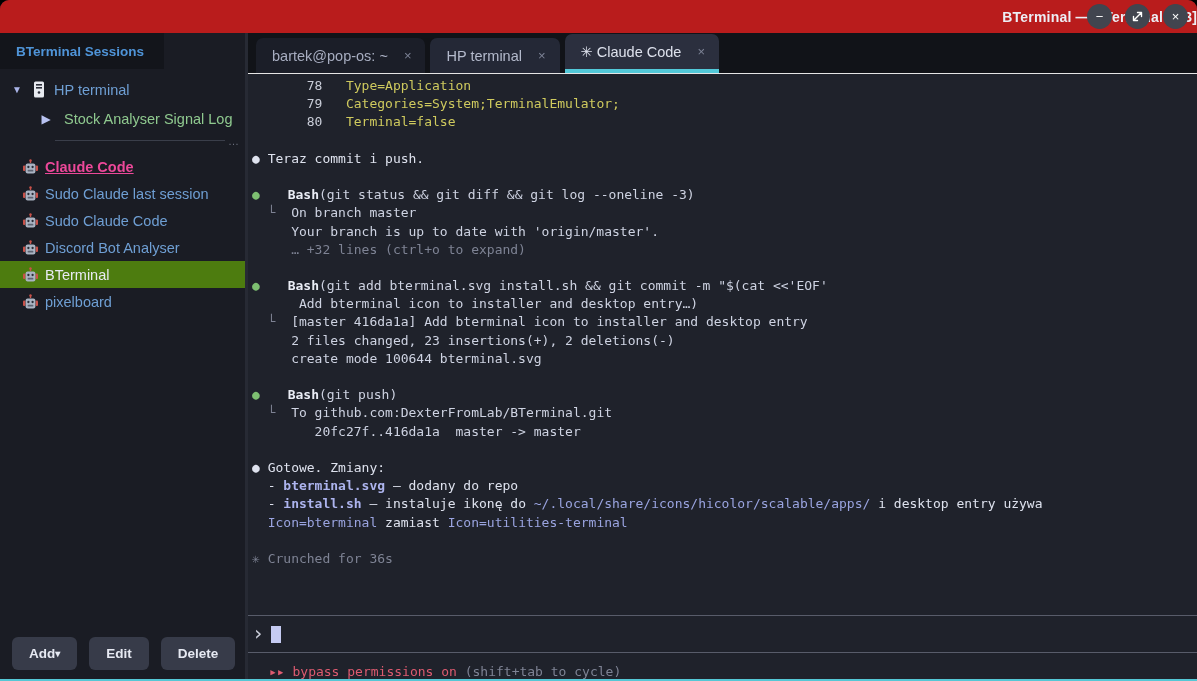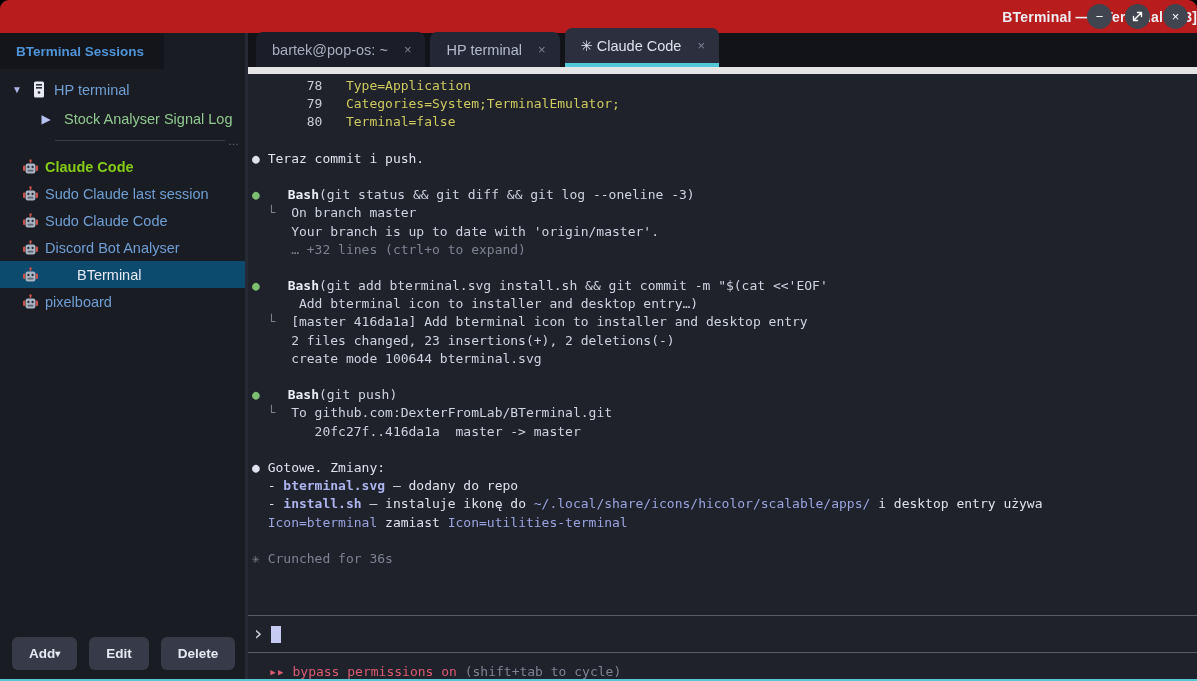--- a/index.html
+++ b/index.html
@@ -33,30 +33,30 @@
   .tree-child{padding-left:38px;color:#8fc98f;}
   .tree-child .tw{color:#b9c3f2;font-size:12px;width:16px;}
   .tree-child .label{margin-left:10px;}
   .pc-icon{flex:none;display:block;margin-left:7px;}
   .sb-divider{display:flex;align-items:center;margin:7px 6px 4px 55px;color:#6a6e7c;}
   .sb-divider .line{flex:1;border-top:1px solid #3a3e4a;}
   .sb-divider .dots{font-size:11px;margin-left:3px;line-height:0;}
   .session-list{margin-top:8px;}
   .session-row{height:27px;display:flex;align-items:center;padding-left:22px;font-size:14.5px;color:#6f9fd4;cursor:default;}
   .session-row .label{margin-left:6px;}
-  .session-row.claude{color:#84cc16;font-weight:bold;}
-  .session-row.selected{background:#0c4a6e;color:#e8eaf2;gap:32px;}
+  .session-row.claude{color:#ec4899;font-weight:bold;text-decoration:underline;}
+  .session-row.selected{background:#4d7c0f;color:#e8eaf2;}
   .robot{flex:none;display:block;}
   .sb-spacer{flex:1;}
   .sb-buttons{display:flex;gap:12px;padding:0 8px 9px 12px;}
   .sb-btn{background:#373b49;border:none;border-radius:6px;color:#e6e9f2;font-family:inherit;
           font-size:13.5px;font-weight:bold;height:33px;padding:0 17px;display:flex;align-items:center;gap:0;}
   .sb-btn .arrow{font-size:10px;}
   
-  .tabbar{height:41px;background:#111318;display:flex;align-items:flex-end;padding-left:8px;flex:none;border-bottom:7px solid #e5e5e5;}
+  .tabbar{height:41px;background:#111318;display:flex;align-items:flex-end;padding-left:8px;flex:none;border-bottom:1px solid #e5e5e5;}
   .tab{height:35px;display:flex;align-items:center;gap:14px;padding:0 12px 0 16px;margin-right:5px;
        border-radius:7px 7px 0 0;font-size:14.5px;color:#a7adc0;background:#1b1e28;position:relative;cursor:default;}
   .tab.t1{background:#242836;color:#b4bacc;}
   .tab.active{background:#2b2f3e;color:#dde1ec;border-bottom:4px solid #52c8d8;height:39px;}
   .tab .close{color:#7d8396;font-size:13px;padding:2px;}
   
   .terminal{flex:1;background:#1f222b;font-family:"DejaVu Sans Mono","DejaVu Sans",monospace;
             font-size:13px;display:flex;flex-direction:column;overflow:hidden;}
   .term-lines{padding:3px 6px 0 4px;white-space:pre;}
   .tl{height:18.2px;line-height:18.2px;}

